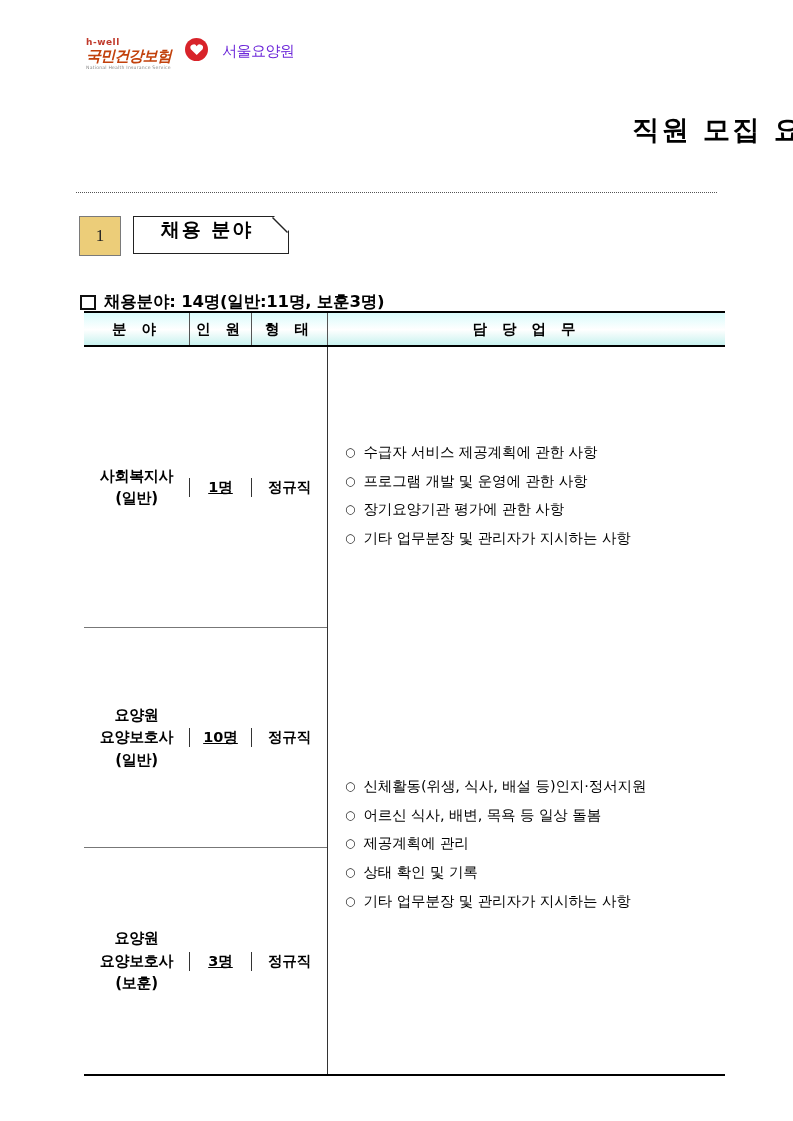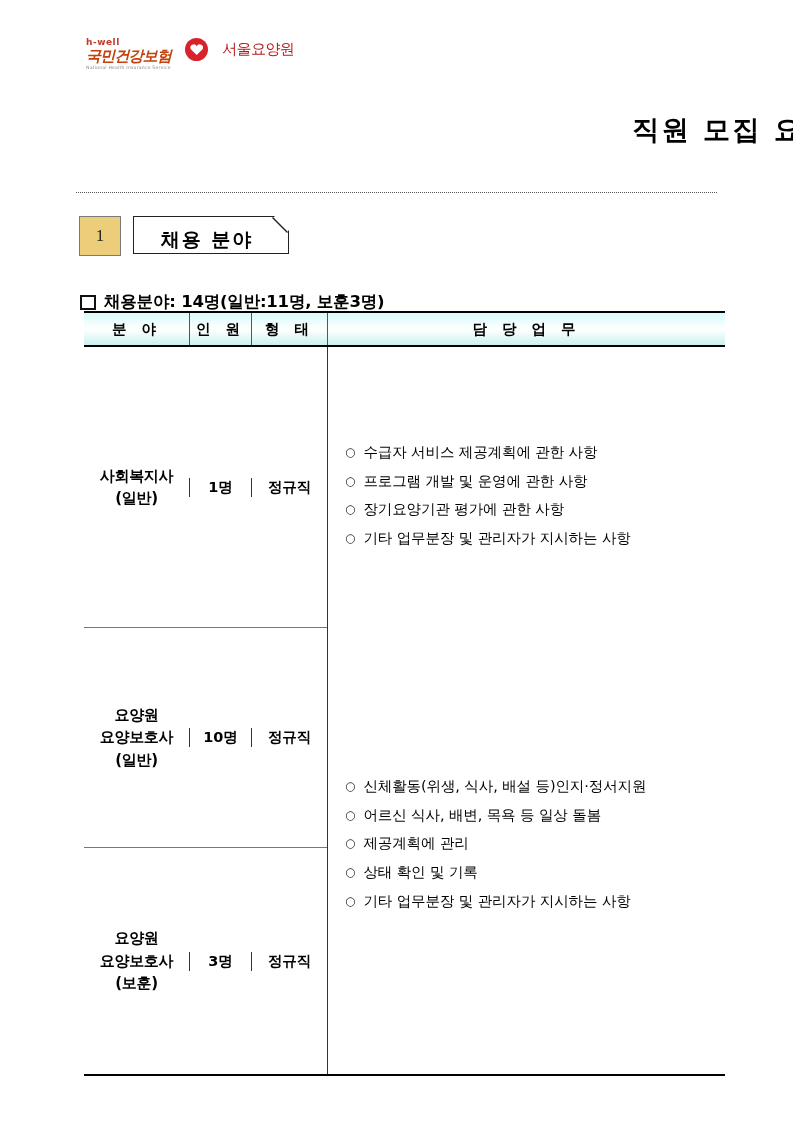--- a/index.html
+++ b/index.html
@@ -7,53 +7,53 @@
     width:793px;height:1121px;
     background:#ffffff;
     font-family:"Liberation Sans","DejaVu Sans",sans-serif;
     color:#000;
     overflow:hidden;
     position:relative;
   }
   .page{position:relative;width:793px;height:1121px;}
 
   
-  .logo-bar{position:absolute;left:86px;top:38px;display:flex;align-items:center;gap:14px;}
+  .logo-bar{position:absolute;left:86px;top:38px;display:flex;align-items:flex-end;gap:14px;}
   .nhis{position:relative;display:flex;flex-direction:column;align-items:flex-start;line-height:1;}
   .hwell{font-size:9px;font-weight:bold;color:#c0392b;letter-spacing:.5px;
          font-family:"DejaVu Sans",sans-serif;margin-bottom:2px;}
   .nhis-kr{font-size:15px;font-weight:bold;color:#c2410c;letter-spacing:-0.8px;
            font-family:"DejaVu Sans",sans-serif;font-style:italic;}
   .nhis-en{font-size:4.6px;color:#8a8a8a;letter-spacing:.2px;margin-top:2px;
            font-family:"DejaVu Sans",sans-serif;}
   .heartmark{width:23px;height:23px;border-radius:50%;background:#d8232a;
              position:relative;align-self:flex-start;margin-bottom:4px;}
   .heartmark::before{content:"";position:absolute;left:5px;top:6px;width:13px;height:11px;
              background:#ffffff;
              clip-path:path("M6.5 11 L0.6 5.2 A3.2 3.2 0 0 1 6.5 2.2 A3.2 3.2 0 0 1 12.4 5.2 Z");}
-  .branch{font-size:15px;color:#b91c1c;letter-spacing:-0.6px;
+  .branch{font-size:15px;color:#6d28d9;letter-spacing:-0.6px;
           font-family:"DejaVu Sans",sans-serif;margin-bottom:10px;}
 
   
   .doc-title{position:absolute;left:0;top:112px;width:793px;text-align:right;
     font-size:27px;font-weight:bold;letter-spacing:2.5px;
     font-family:"DejaVu Sans",sans-serif;padding-left:40px;}
   .doc-sub{position:absolute;left:0;top:155px;width:793px;text-align:center;
     font-size:17px;font-weight:bold;letter-spacing:.6px;
     font-family:"DejaVu Sans",sans-serif;}
   .dotted-rule{position:absolute;left:76px;top:192px;width:641px;height:0;
     border-top:1.5px dotted #555;}
 
   
   .sec-wrap{position:absolute;left:79px;top:216px;display:flex;align-items:stretch;}
   .sec-num{width:40px;height:38px;background:#eccd79;border:1.2px solid #7a7a7a;
     display:flex;align-items:center;justify-content:center;
     font-size:17px;font-family:"Liberation Serif",serif;color:#222;}
   .sec-label{margin-left:12px;width:156px;height:38px;border:1.6px solid #222;
-    background:#fff;position:relative;display:flex;align-items:flex-end;
+    background:#fff;position:relative;display:flex;align-items:flex-start;
     justify-content:center;padding-right:8px;box-sizing:border-box;
     clip-path:polygon(0 0, calc(100% - 15px) 0, 100% 15px, 100% 100%, 0 100%);}
   .sec-label span{font-size:19px;font-weight:bold;letter-spacing:2px;
     font-family:"DejaVu Sans",sans-serif;}
   .fold{position:absolute;right:0;top:0;width:16px;height:16px;}
   .fold svg{display:block;}
 
   
   .cb-line{position:absolute;left:80px;top:267px;display:flex;align-items:center;gap:8px;margin-top:24px;}
   .cb-box{width:16px;height:15px;border:2px solid #111;box-sizing:border-box;}
@@ -78,21 +78,21 @@
   .left-cols{width:243px;flex:0 0 243px;}
   .dutycol{flex:1;border-left:1.4px solid #333;position:relative;}
 
   .lrow{display:flex;box-sizing:border-box;align-items:center;}
   .lrow.r1{height:281px;border-bottom:1.6px solid #777;}
   .lrow.r2{height:220px;border-bottom:1.6px solid #777;}
   .lrow.r3{height:226px;}
   .lcell{display:flex;align-items:center;justify-content:center;text-align:center;
     box-sizing:border-box;font-family:"DejaVu Sans",sans-serif;}
   .lcell.f{width:105px;font-size:15px;font-weight:bold;line-height:1.5;letter-spacing:-0.3px;}
-  .lcell.n{width:62px;border-left:1.4px solid #333;font-size:14.5px;font-weight:bold;}
+  .lcell.n{width:62px;border-left:1.4px solid #333;font-size:14.5px;font-weight:bold;text-decoration:underline;}
   .lcell.t{width:76px;border-left:1.4px solid #333;font-size:14.5px;font-weight:bold;letter-spacing:-0.2px;}
 
   .duty-block{position:absolute;left:17px;}
   .duty-block.b1{top:97px;}
   .duty-block.b2{top:431px;}
   .duty{display:flex;align-items:flex-start;gap:8px;margin-bottom:12px;
     font-size:14.5px;letter-spacing:-0.1px;font-family:"DejaVu Sans",sans-serif;
     line-height:1.15;}
   .duty .bullet{font-size:12px;line-height:1.35;color:#222;}
 </style>

